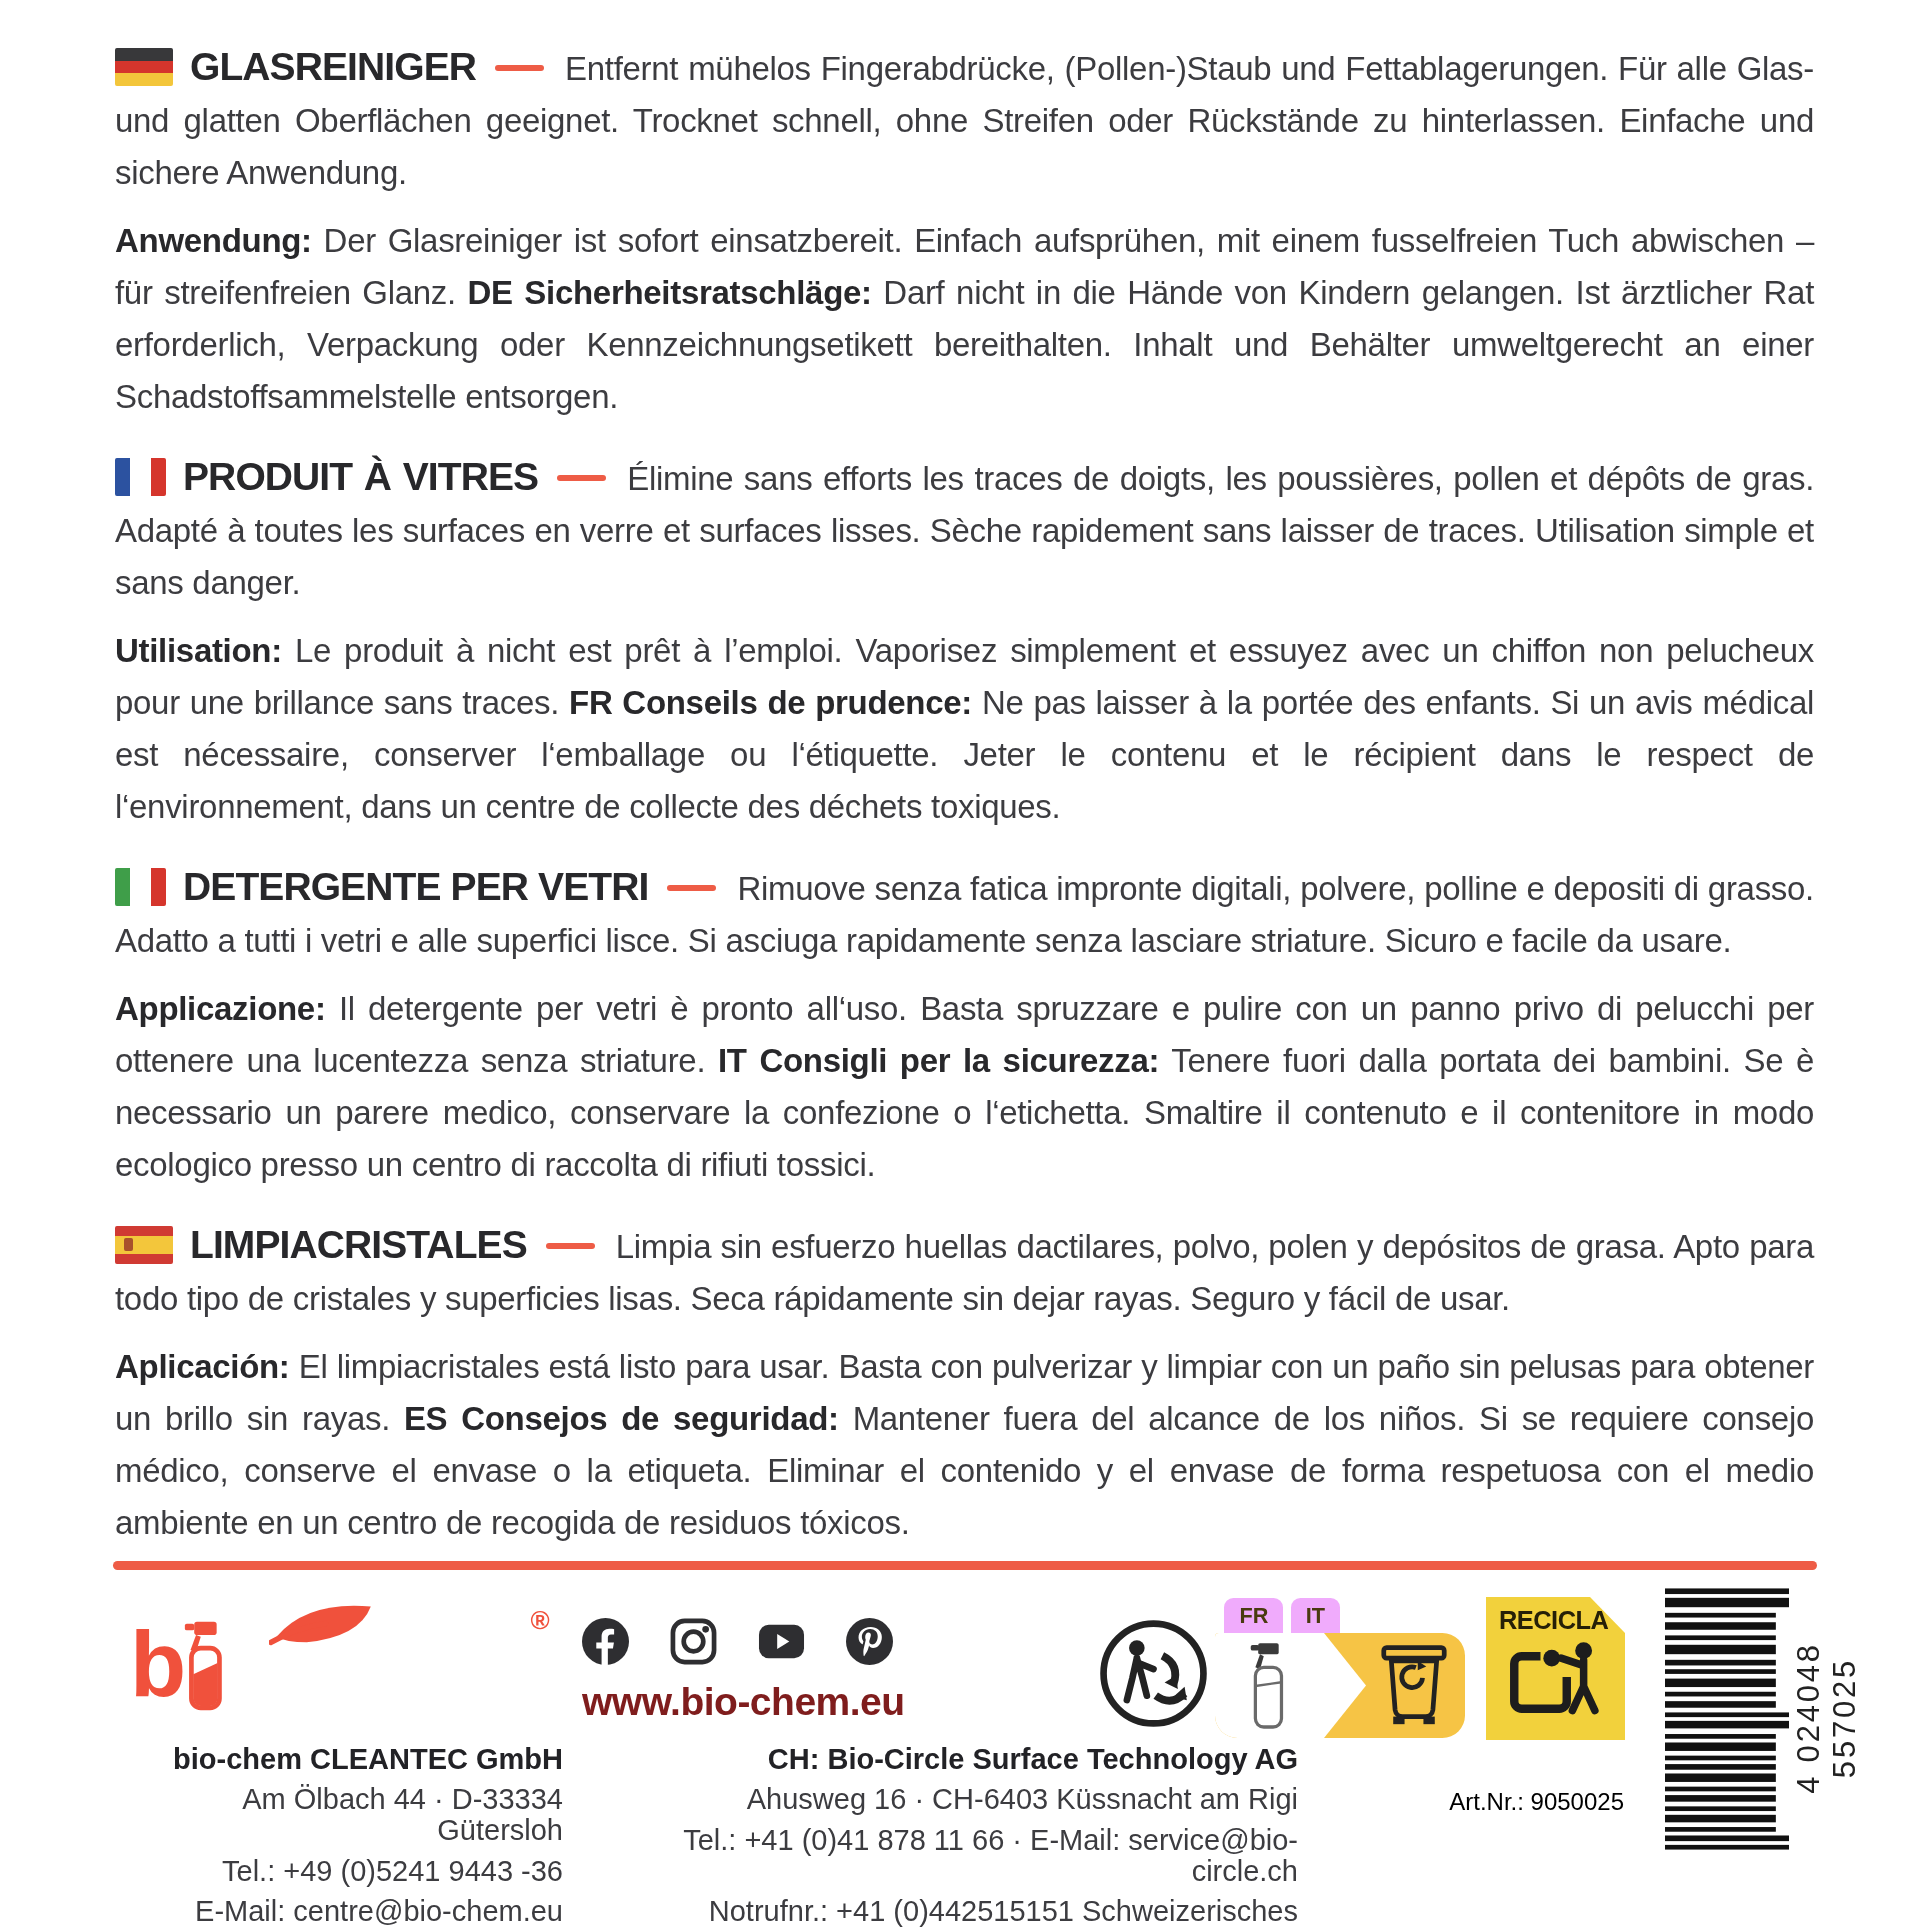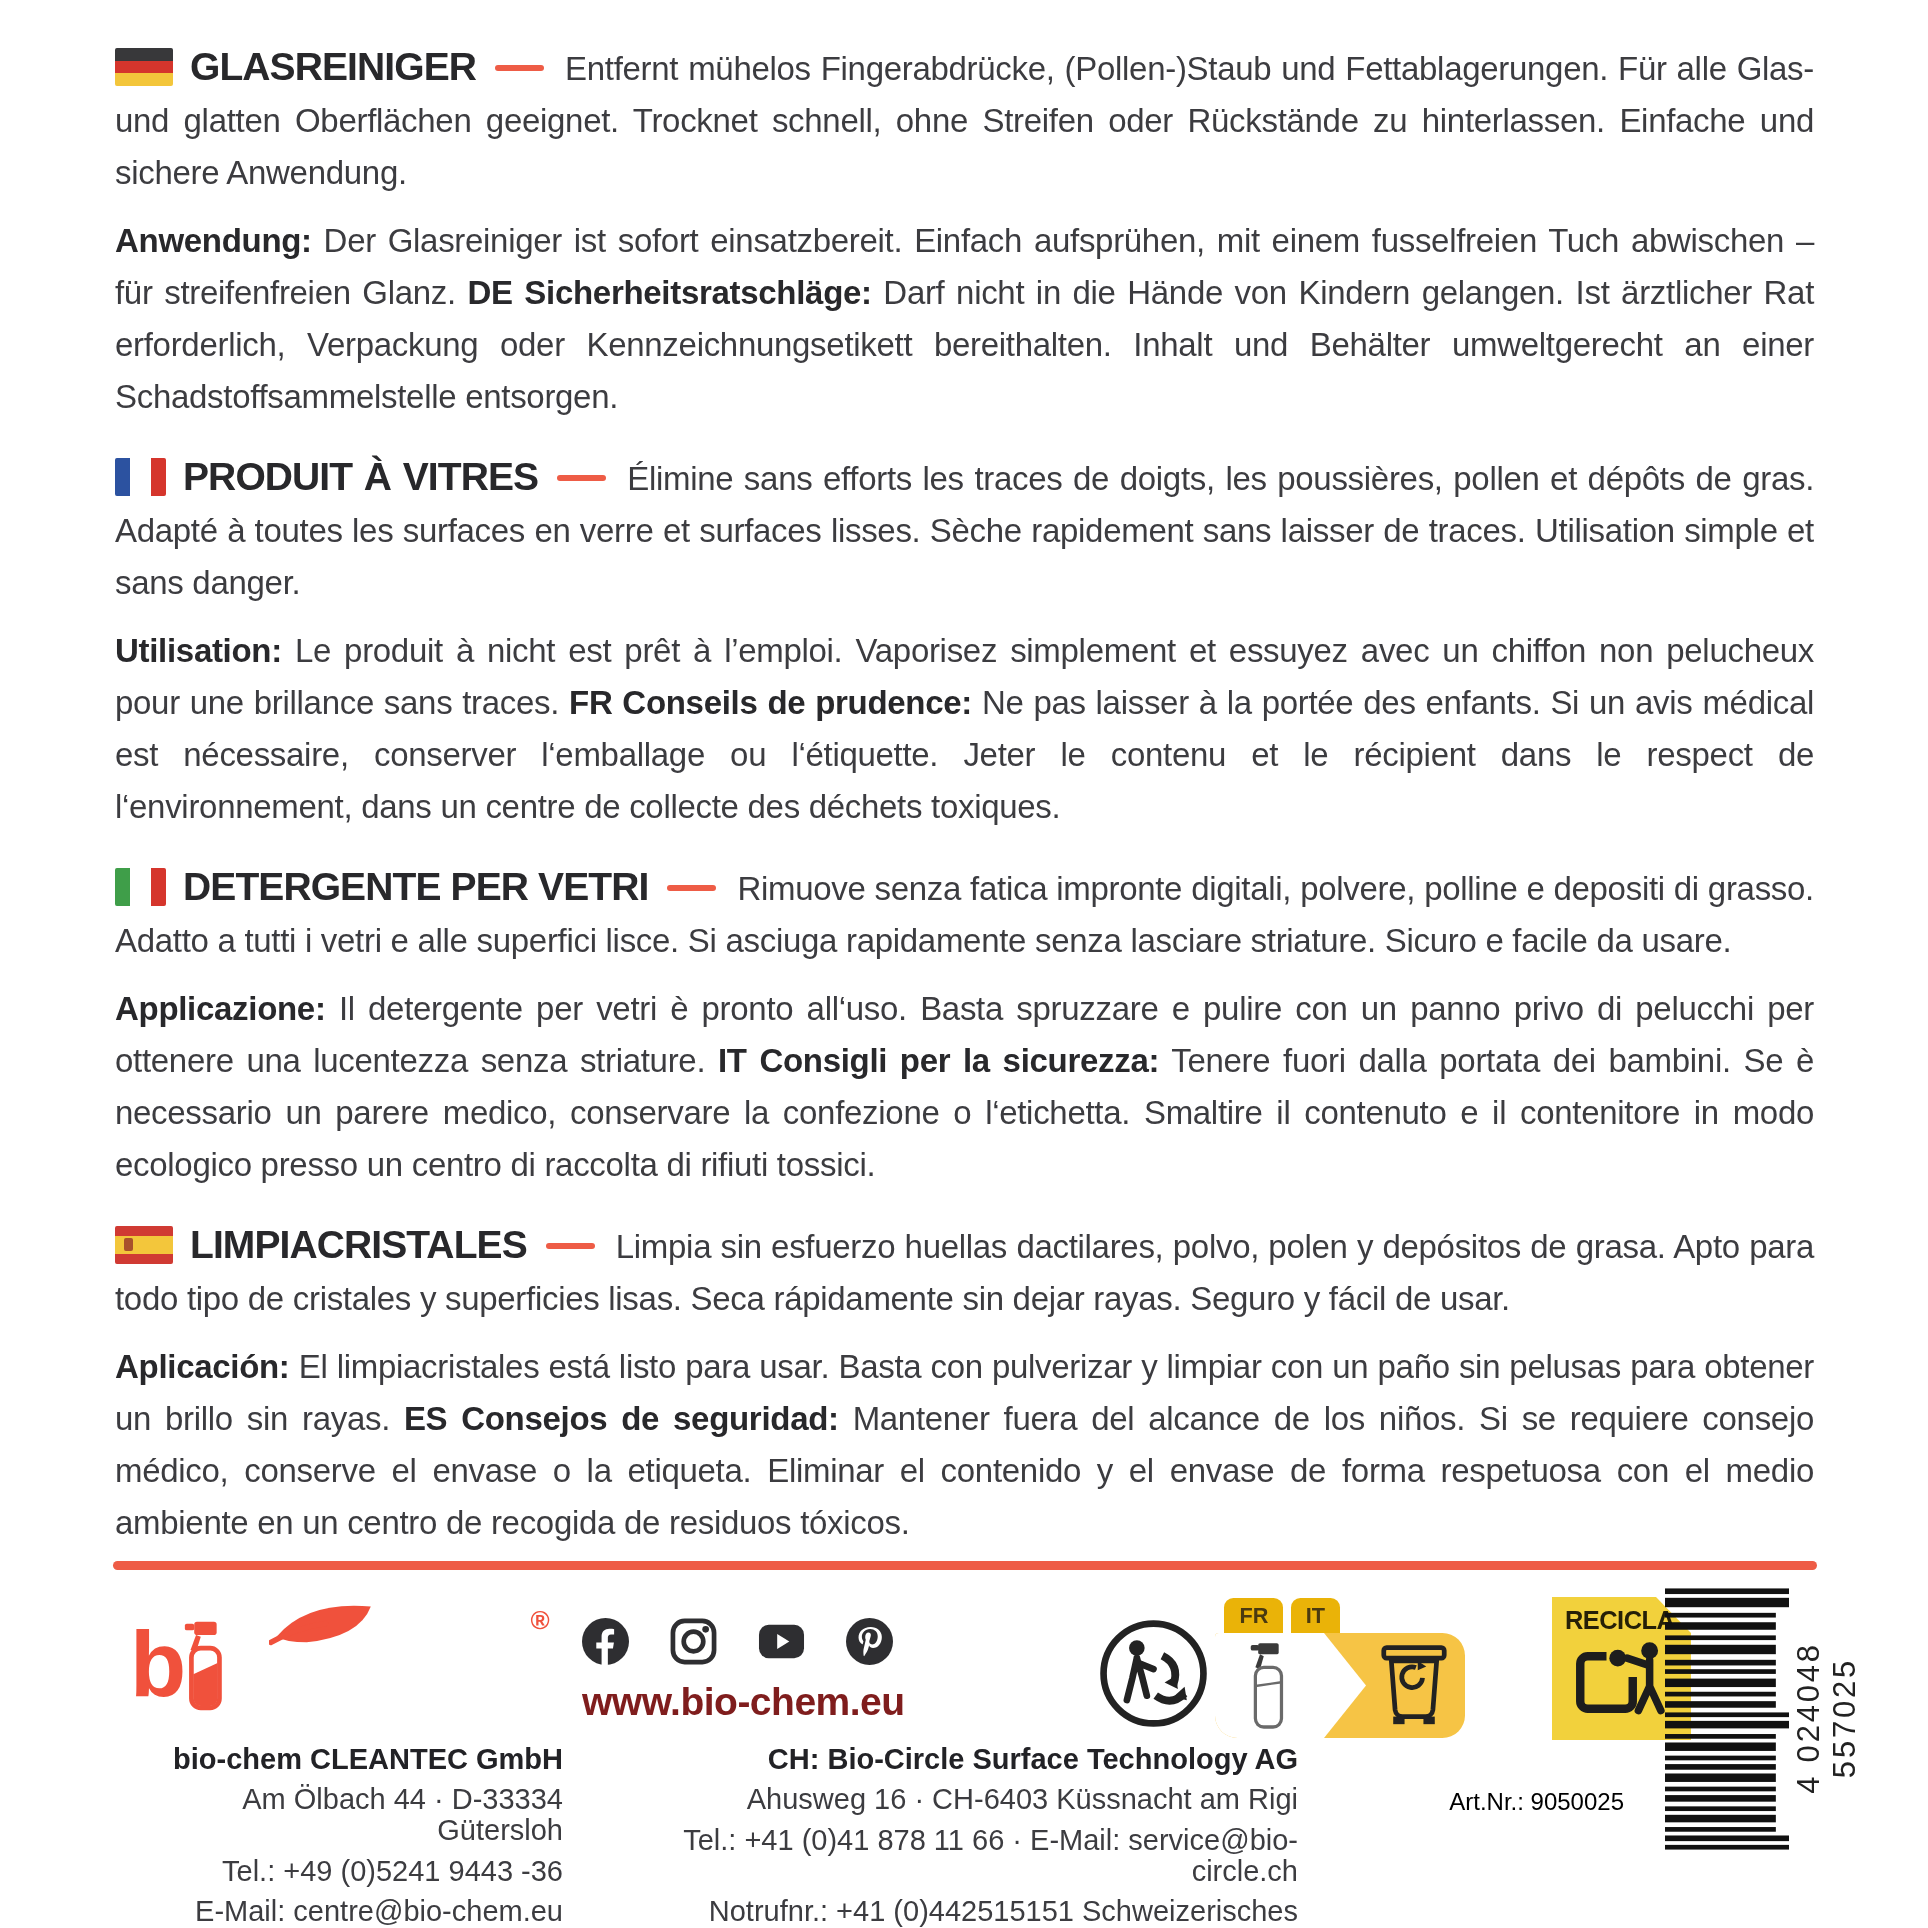--- a/index.html
+++ b/index.html
@@ -36,27 +36,27 @@
   .ft-company{font-weight:bold;color:#222226;}
   .left-text{left:130px;width:433px;}
   .mid-text{left:582px;width:716px;}
   .social{position:absolute;left:582px;top:83px;display:flex;gap:41px;align-items:center;}
   .sicon{width:47px;height:47px;}
   .website{position:absolute;left:582px;top:145px;font-size:39px;font-weight:bold;color:#7f1d1d;letter-spacing:-0.5px;}
   
   .triman{position:absolute;left:1098px;top:83px;}
   .sorting{position:absolute;left:1215px;top:62px;width:250px;height:143px;}
   .tabs{display:flex;gap:7.5px;margin-left:9.4px;height:36px;align-items:flex-end;}
-  .tab{background:#eab308;color:#4a3a10;font-weight:bold;font-size:21.7px;padding:5.6px 15px 3.8px;border-radius:9.4px 9.4px 0 0;}
+  .tab{background:#f0abfc;color:#4a3a10;font-weight:bold;font-size:21.7px;padding:5.6px 15px 3.8px;border-radius:9.4px 9.4px 0 0;}
   .sort-body{position:relative;width:250px;height:105px;background:#f6c445;border-radius:3.8px 22.6px 22.6px 22.6px;overflow:hidden;}
   .sort-white{position:absolute;left:0;top:0;bottom:0;width:160px;background:#ffffff;
       clip-path:polygon(0 0,109px 0,151px 50%,109px 100%,0 100%);}
   .sort-bottle{position:absolute;left:32px;top:5.6px;}
   .sort-bin{position:absolute;right:17px;top:9.4px;}
-  .recicla{position:absolute;left:1552px;top:62px;width:139px;height:143px;background:#f2d13c;
+  .recicla{position:absolute;left:1486px;top:62px;width:139px;height:143px;background:#f2d13c;
       clip-path:polygon(0 0,104px 0,139px 36px,139px 143px,0 143px);}
   .recicla-word{font-size:25.4px;font-weight:bold;color:#262007;margin:9.4px 0 0 13px;letter-spacing:-0.5px;}
   .recicla-icon{display:block;margin:3.8px auto 0;}
   .artnr{position:absolute;left:1299px;top:253px;width:325px;text-align:right;font-size:24px;color:#000000;}
   .barcode-bars{position:absolute;left:1665px;top:53px;}
   .barcode-num{position:absolute;left:1791px;top:313px;width:260px;height:41px;
       transform:rotate(-90deg);transform-origin:0 0;
       text-align:center;font-size:31px;letter-spacing:2.8px;color:#222;}
 </style>
 </head>

